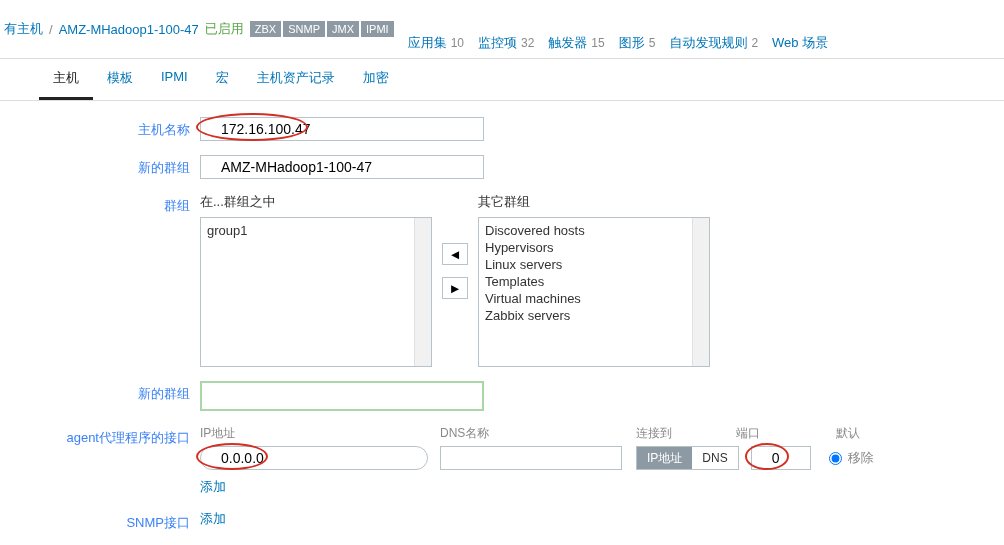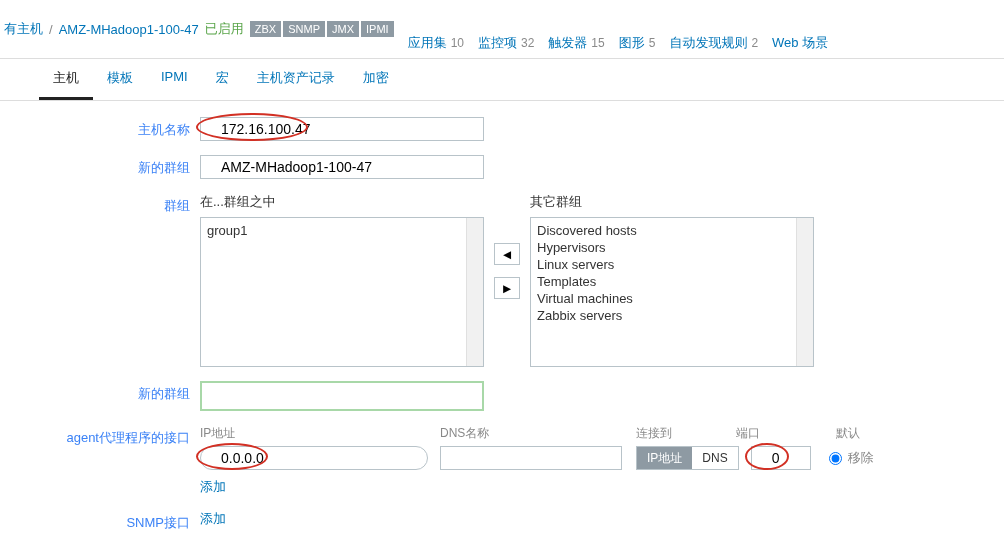--- a/index.html
+++ b/index.html
@@ -23,21 +23,21 @@
 .form { padding: 16px 0 40px 0; }
 .row { display: flex; align-items: flex-start; margin-bottom: 14px; }
 .row > .lbl { width: 200px; text-align: right; padding-right: 10px; padding-top: 4px; color: #3b82f6; }
 .row > .ctl { flex: 1; }
 .txt { border: 1px solid #b8c3c9; padding: 3px 20px; height: 24px; width: 284px; font-size: 14px; }
 .newgrp { border: 2px solid #a8d8a8; width: 284px; height: 30px; padding: 3px 6px; }
 
 .groups-wrap { display: flex; align-items: flex-start; gap: 10px; }
 .col { display: flex; flex-direction: column; gap: 4px; }
 .col .glabel { color: #333; margin-bottom: 2px; }
-.listbox { width: 284px; height: 150px; border: 1px solid #b8c3c9; position: relative; }
+.listbox { width: 232px; height: 150px; border: 1px solid #b8c3c9; position: relative; }
 .listbox .inner { padding: 4px 6px; height: 100%; overflow-y: auto; }
 .listbox .opt { padding: 1px 0; cursor: pointer; }
 .listbox .scrollhint { position: absolute; right: 0; top: 0; width: 17px; height: 100%; background: #f1f1f1; border-left: 1px solid #e0e0e0; }
 .movebtns { display: flex; flex-direction: column; gap: 12px; margin-top: 50px; }
 .movebtns button { width: 26px; height: 22px; border: 1px solid #b8c3c9; background: #fff; cursor: pointer; }
 
 .iface { margin-left: 0; }
 .iface-head { display: flex; color: #888; font-size: 12px; margin-bottom: 4px; }
 .iface-head div:nth-child(1){ width: 240px; }
 .iface-head div:nth-child(2){ width: 196px; }

